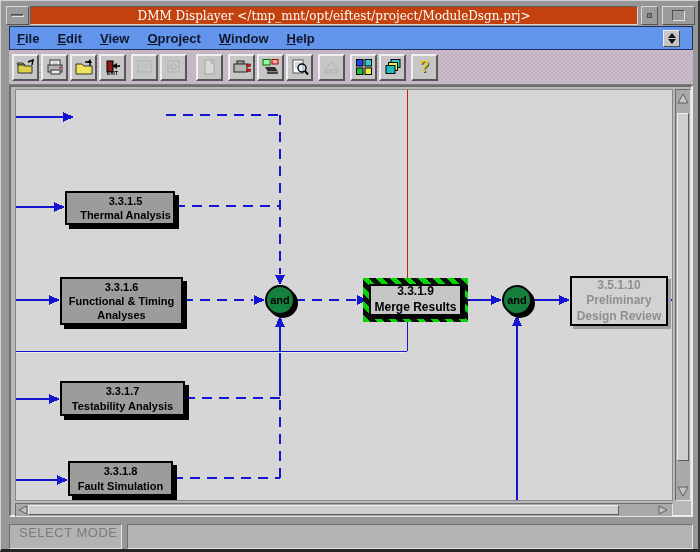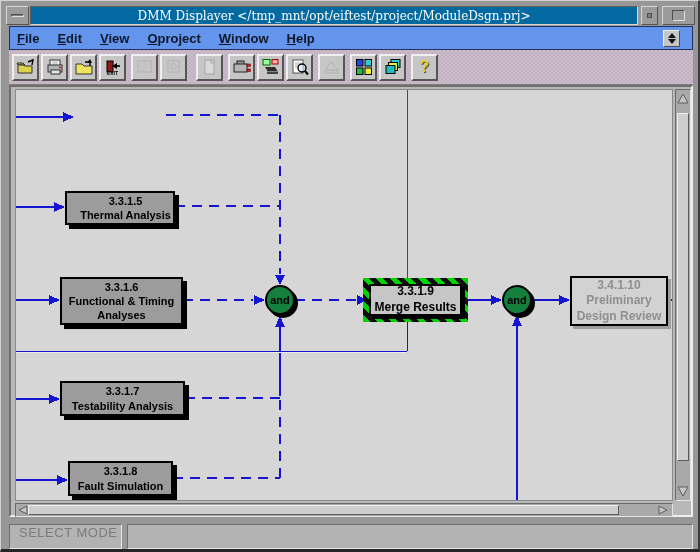--- a/index.html
+++ b/index.html
@@ -16,21 +16,21 @@
     border-top:1px solid #d8d8d8;border-left:1px solid #d8d8d8;
     border-right:1px solid #555;border-bottom:1px solid #555;
     display:flex;align-items:center;justify-content:center;}
   .wm-menu{left:5px;width:23px;}
   .wm-menu .dash{width:13px;height:3px;background:#7c7c7c;border-top:1px solid #4f4f4f;border-left:1px solid #4f4f4f;border-bottom:1px solid #e0e0e0;border-right:1px solid #e0e0e0;}
   .wm-iconify{left:640px;width:17px;}
   .wm-iconify .dot{width:5px;height:5px;background:#7c7c7c;border:1px solid #4f4f4f;}
   .wm-max{left:661px;width:33px;}
   .wm-max .sq{width:13px;height:11px;background:#9b9b9b;border-top:1px solid #4f4f4f;border-left:1px solid #4f4f4f;border-bottom:1px solid #e0e0e0;border-right:1px solid #e0e0e0;}
   .titlebar{
-    position:absolute;left:29px;top:5px;width:608px;height:19px;background:#0369a1;
+    position:absolute;left:29px;top:5px;width:608px;height:19px;background:#c2410c;
     border-top:1px solid #5e5e5e;border-left:1px solid #5e5e5e;
     border-bottom:1px solid #d8d8d8;border-right:1px solid #d8d8d8;
     color:#fff;font-family:"DejaVu Serif",serif;font-size:12px;
     display:flex;align-items:center;justify-content:center;white-space:nowrap;overflow:hidden;}
   
   .menubar{position:absolute;left:8px;top:25px;width:684px;height:24px;background:#6495ed;
     border:1px solid #22315e;display:flex;align-items:center;padding-left:7px;}
   .menu-item{color:#0f172a;font-weight:bold;font-size:13px;margin-right:18px;cursor:default;}
   .menu-item .mn{text-decoration:underline;}
   .menu-spin{position:absolute;right:12px;top:3px;width:17px;height:17px;background:#c6c6c6;
@@ -300,21 +300,21 @@
         </div>
 
       <div class="hatch">
         <div class="node merge">
             <span>3.3.1.9
 Merge Results</span>
           </div>
       </div>
 
       <div class="node dim" style="left:554px;top:186px;width:98px;height:50px;">
-          <span>3.4.1.10
+          <span>3.5.1.10
 Preliminary
 Design Review</span>
         </div>
 
       <div class="gate" style="left:249px;top:195px;">
           <span>and</span>
         </div>
       <div class="gate" style="left:486px;top:195px;">
           <span>and</span>
         </div>

